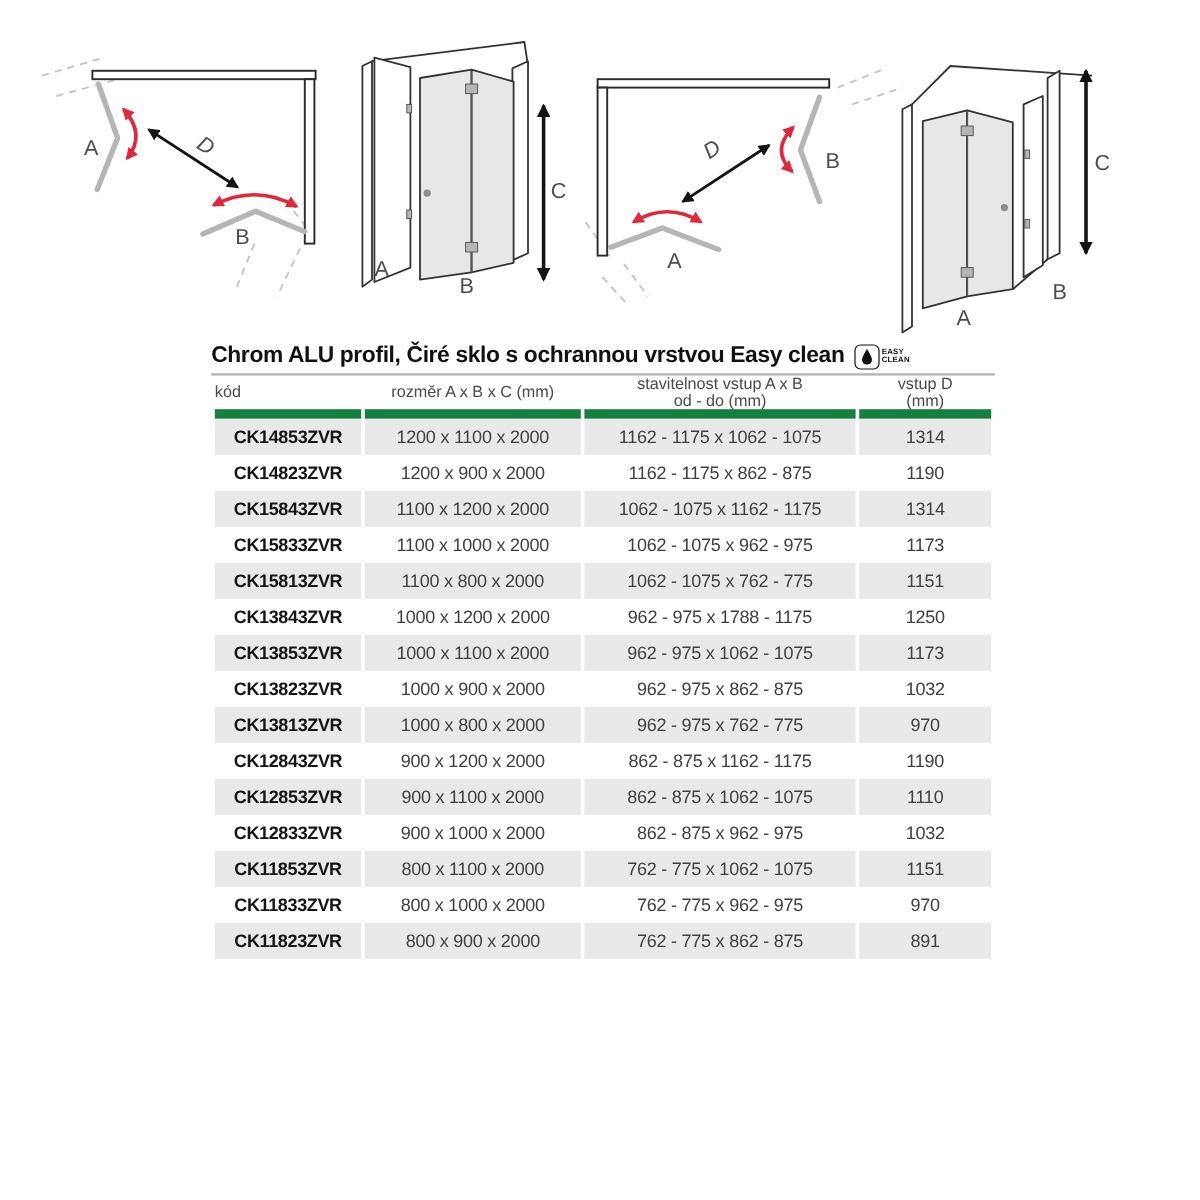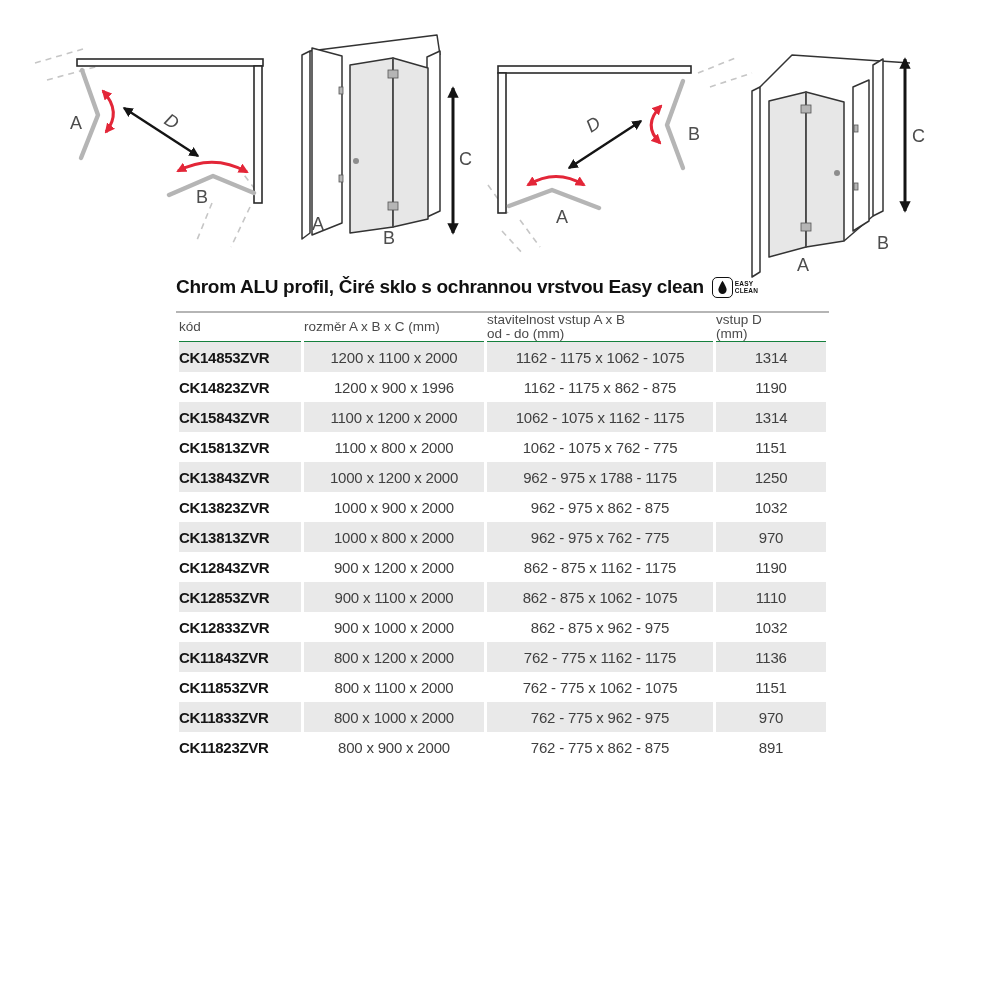--- a/index.html
+++ b/index.html
@@ -20,40 +20,40 @@
   .glass{fill:#e7e7e7;stroke:#333;stroke-width:1.5;stroke-linejoin:round;}
   .panelw{fill:#fff;stroke:#333;stroke-width:1.5;stroke-linejoin:round;}
   .frame{fill:none;stroke:#333;stroke-width:1.5;stroke-linejoin:round;}
   .darrow{stroke:#141414;stroke-width:2.4;fill:none;}
   .carrow{stroke:#141414;stroke-width:3;fill:none;}
   .rarc{stroke:#e32638;stroke-width:3;fill:none;}
   .hinge{fill:#b5b5b5;stroke:#555;stroke-width:0.8;}
   .knob{fill:#8d8d8d;}
 
   
-  #title-row{position:absolute;left:176px;top:276px;display:flex;align-items:center;gap:8px;}
+  #title-row{position:absolute;left:176px;top:286px;display:flex;align-items:center;gap:8px;}
   #title-row h1{margin:0;font-size:19px;font-weight:bold;color:#111;letter-spacing:-0.3px;white-space:nowrap;}
   .badge{display:flex;align-items:center;gap:2px;}
   .badge-box{width:21px;height:21px;border:1.7px solid #111;border-radius:5px;
              display:flex;align-items:center;justify-content:center;box-sizing:border-box;}
   .badge-text{font-size:6.5px;line-height:7px;font-weight:bold;color:#111;letter-spacing:0.2px;}
 
   
   #table-block{position:absolute;left:176px;top:311px;width:653px;}
   .topline{width:653px;height:2px;background:#b5b5b5;}
   table{border-collapse:separate;border-spacing:3px 0;width:653px;table-layout:fixed;}
   th{height:27px;vertical-align:middle;padding:0;font-weight:normal;
-     font-size:13.5px;line-height:14px;color:#4a4a4a;border-bottom:1px solid #15803d;margin-left:38px;}
+     font-size:13.5px;line-height:14px;color:#4a4a4a;border-bottom:8px solid #15803d;margin-left:38px;}
   th:first-child{text-align:left;}
-  th:not(:first-child){text-align:left;}
+  th:not(:first-child){text-align:center;}
   th span{display:block;}
   th span:empty{display:none;}
   td{height:30px;padding:0;vertical-align:middle;text-align:center;
      font-size:15px;color:#3f3f3f;letter-spacing:-0.2px;white-space:nowrap;}
-  td:first-child{text-align:left;font-weight:bold;color:#151515;letter-spacing:-0.3px;}
+  td:first-child{text-align:center;font-weight:bold;color:#151515;letter-spacing:-0.3px;}
   tbody tr:nth-child(odd) td{background:#e9e9e9;}
 </style>
 </head>
 <body>
 
 <div id="canvas">
 
   <svg id="diag1" class="diag" width="250" height="225" viewBox="0 0 250 225">
     <defs>
       <marker id="m1b" viewBox="0 0 10 10" refX="8.5" refY="5" markerWidth="4.2" markerHeight="4.2" orient="auto-start-reverse">
@@ -201,43 +201,55 @@
       </thead>
       <tbody>
           <tr>
             <td>CK14853ZVR</td>
             <td>1200 x 1100 x 2000</td>
             <td>1162 - 1175 x 1062 - 1075</td>
             <td>1314</td>
           </tr>
           <tr>
             <td>CK14823ZVR</td>
-            <td>1200 x 900 x 1996</td>
+            <td>1200 x 900 x 2000</td>
             <td>1162 - 1175 x 862 - 875</td>
             <td>1190</td>
           </tr>
           <tr>
             <td>CK15843ZVR</td>
             <td>1100 x 1200 x 2000</td>
             <td>1062 - 1075 x 1162 - 1175</td>
             <td>1314</td>
           </tr>
           <tr>
+            <td>CK15833ZVR</td>
+            <td>1100 x 1000 x 2000</td>
+            <td>1062 - 1075 x 962 - 975</td>
+            <td>1173</td>
+          </tr>
+          <tr>
             <td>CK15813ZVR</td>
             <td>1100 x 800 x 2000</td>
             <td>1062 - 1075 x 762 - 775</td>
             <td>1151</td>
           </tr>
           <tr>
             <td>CK13843ZVR</td>
             <td>1000 x 1200 x 2000</td>
             <td>962 - 975 x 1788 - 1175</td>
             <td>1250</td>
           </tr>
           <tr>
+            <td>CK13853ZVR</td>
+            <td>1000 x 1100 x 2000</td>
+            <td>962 - 975 x 1062 - 1075</td>
+            <td>1173</td>
+          </tr>
+          <tr>
             <td>CK13823ZVR</td>
             <td>1000 x 900 x 2000</td>
             <td>962 - 975 x 862 - 875</td>
             <td>1032</td>
           </tr>
           <tr>
             <td>CK13813ZVR</td>
             <td>1000 x 800 x 2000</td>
             <td>962 - 975 x 762 - 775</td>
             <td>970</td>
@@ -254,26 +266,20 @@
             <td>862 - 875 x 1062 - 1075</td>
             <td>1110</td>
           </tr>
           <tr>
             <td>CK12833ZVR</td>
             <td>900 x 1000 x 2000</td>
             <td>862 - 875 x 962 - 975</td>
             <td>1032</td>
           </tr>
           <tr>
-            <td>CK11843ZVR</td>
-            <td>800 x 1200 x 2000</td>
-            <td>762 - 775 x 1162 - 1175</td>
-            <td>1136</td>
-          </tr>
-          <tr>
             <td>CK11853ZVR</td>
             <td>800 x 1100 x 2000</td>
             <td>762 - 775 x 1062 - 1075</td>
             <td>1151</td>
           </tr>
           <tr>
             <td>CK11833ZVR</td>
             <td>800 x 1000 x 2000</td>
             <td>762 - 775 x 962 - 975</td>
             <td>970</td>

